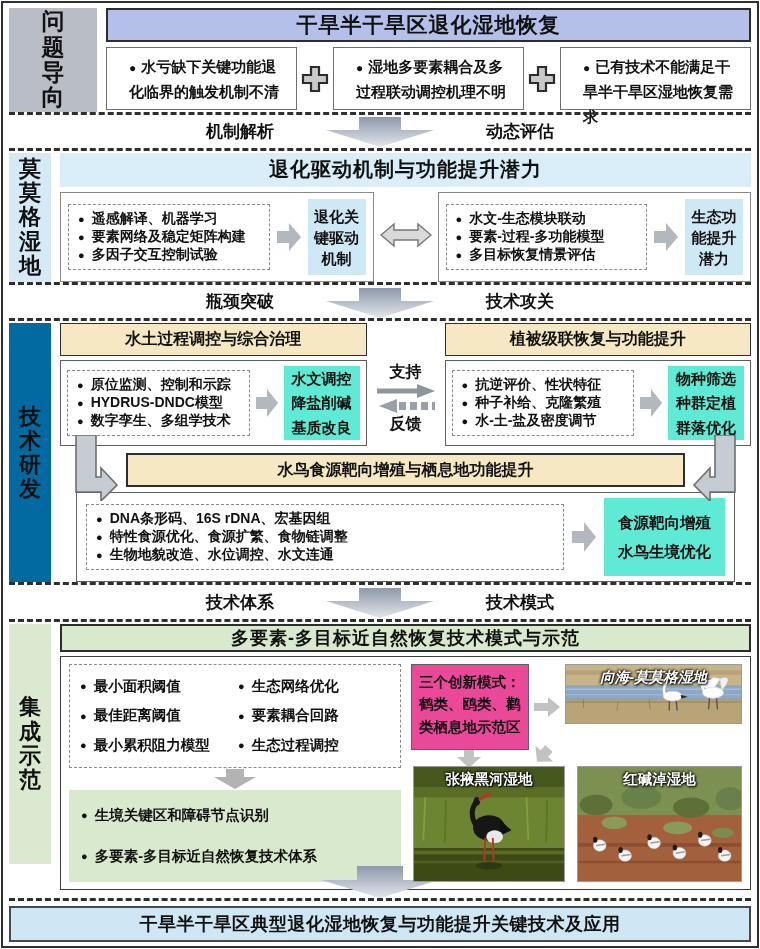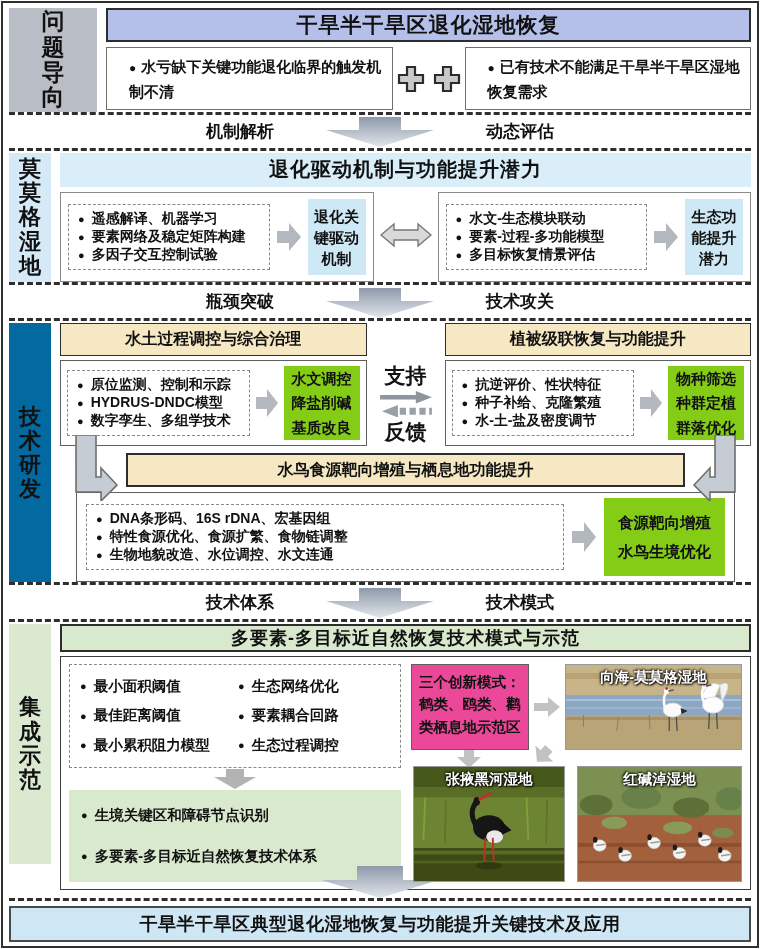--- a/index.html
+++ b/index.html
@@ -55,24 +55,24 @@
   
   .s3 { height: 262px; margin-top: 2px; }
   .s3 .sidebar { width: 42px; background: #0369a1; }
   .s3-headers { display: flex; gap: 0; height: 33px; }
   .tan-header { flex: 1; background: #f6e8c3; border: 1.6px solid #2d2d2d;
     display: flex; align-items: center; justify-content: center; font-size: 16px; }
   .mid-spacer { width: 78px; }
   .s3-row { display: flex; gap: 0; margin-top: 4px; height: 86px; }
   .cbox { flex: 1; border: 1.2px solid #5f5f5f; background: #fff;
     display: flex; align-items: center; gap: 6px; padding: 5px 6px; min-width: 0; }
-  .out-cream { background: #84cc16; padding: 5px 8px; font-size: 15px; line-height: 1.62;
+  .out-cream { background: #5eead4; padding: 5px 8px; font-size: 15px; line-height: 1.62;
     align-self: stretch; justify-content: center; }
   .mid-col { width: 78px; display: flex; flex-direction: column; align-items: center;
-    justify-content: flex-start; padding-top: 2px; gap: 1px; font-size: 21px; }
+    justify-content: flex-start; padding-top: 2px; gap: 1px; font-size: 16px; }
   .bird-header { margin: 7px 66px 0 66px; height: 34px; background: #f6e8c3;
     border: 2px solid #2d2d2d; display: flex; align-items: center; justify-content: center;
     font-size: 16px; }
   .bird-row { margin: 5px 16px 0 16px; height: 90px; border: 1.2px solid #5f5f5f;
     background: #fff; display: flex; align-items: center; gap: 8px; padding: 5px 9px; }
   .bird-out { font-size: 15.5px; line-height: 1.9; padding: 6px 14px; }
   .s3 .content { position: relative; }
   .bent-left { position: absolute; left: 8px; top: 112px; }
   .bent-right { position: absolute; right: 8px; top: 112px; }
 
@@ -94,21 +94,21 @@
   .right-col { flex: 1; position: relative; display: flex; flex-direction: column; min-width: 0; }
   .r-row1 { display: flex; gap: 5px; height: 86px; align-items: stretch; }
   .mode-box { width: 118px; border: 1.6px solid #5f5f5f; background: #ec4899; padding: 6px 7px;
     font-size: 14.5px; line-height: 1.55; word-break: break-all; }
   .r-arrow-wrap { display: flex; align-items: center; }
   .photo { position: relative; border: 1px solid #9a9a9a; overflow: hidden; background: #888; }
   .photo svg { display: block; width: 100%; height: 100%; }
   .photo-label { position: absolute; top: 3px; left: 0; right: 0; text-align: center;
     color: #fff; font-size: 14.5px;
     text-shadow: 0 0 3px #000, 1px 1px 2px #000, -1px -1px 2px rgba(0,0,0,.6); }
-  .photo1 { flex: 1; height: 86px; }
+  .photo1 { flex: 1; height: 60px; font-style: italic; }
   .r-row2 { display: flex; gap: 12px; margin-top: 16px; height: 116px; }
   .photo2 { width: 152px; margin-left: 2px; }
   .photo3 { flex: 1; }
   .abs-down { position: absolute; left: 46px; top: 86px; }
   .abs-diag { position: absolute; left: 120px; top: 82px; transform: rotate(42deg); }
 
   
   .bottom-arrow-band { height: 35px; display: flex; align-items: flex-start; justify-content: center;
     border-bottom: 3px dashed #2e2e2e; margin-top: 2px; }
   .final-bar { margin-top: 5px; height: 37px; background: #cfe7f4; border: 2px solid #4a4a4a;
@@ -134,20 +134,21 @@
     </div>
     <div class="content">
       <div class="title-bar top-title">干旱半干旱区退化湿地恢复</div>
       <div class="s1-row">
         <div class="pbox"><span class="dot">●</span><span>水亏缺下关键功能退化临界的触发机制不清</span></div>
         <div class="plus-wrap">
           <svg width="30" height="30" viewBox="0 0 30 30">
               <path d="M11,3 h8 v8 h8 v8 h-8 v8 h-8 v-8 h-8 v-8 h8 z" fill="#c9c9c9" stroke="#2c2c2c" stroke-width="2.2"></path>
             </svg>
         </div>
+        <div class="pbox"><span class="dot">●</span><span>湿地多要素耦合及多过程联动调控机理不明</span></div>
         <div class="plus-wrap">
           <svg width="30" height="30" viewBox="0 0 30 30">
               <path d="M11,3 h8 v8 h8 v8 h-8 v8 h-8 v-8 h-8 v-8 h8 z" fill="#c9c9c9" stroke="#2c2c2c" stroke-width="2.2"></path>
             </svg>
         </div>
         <div class="pbox"><span class="dot">●</span><span>已有技术不能满足干旱半干旱区湿地恢复需求</span></div>
       </div>
     </div>
   </div>
 

